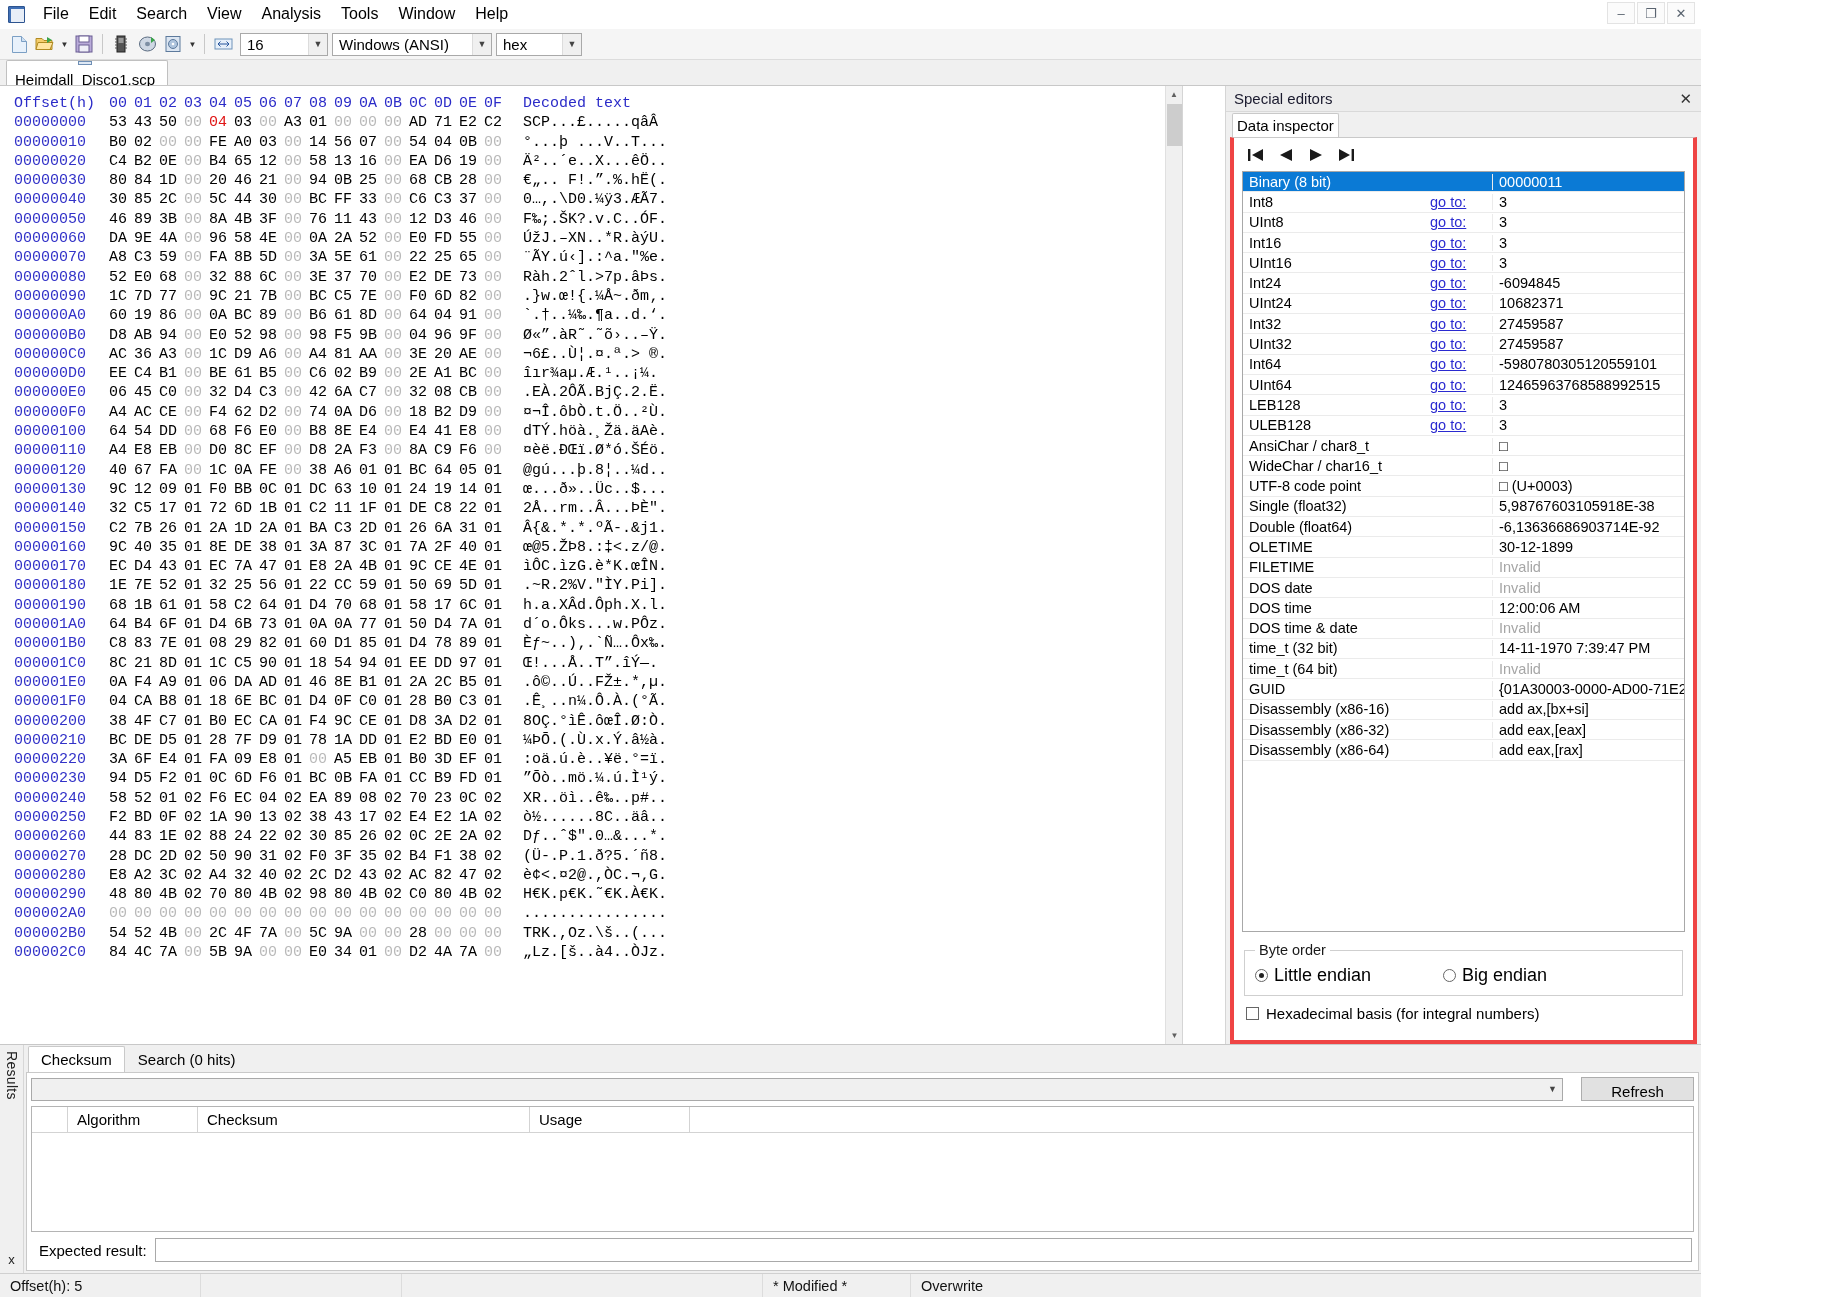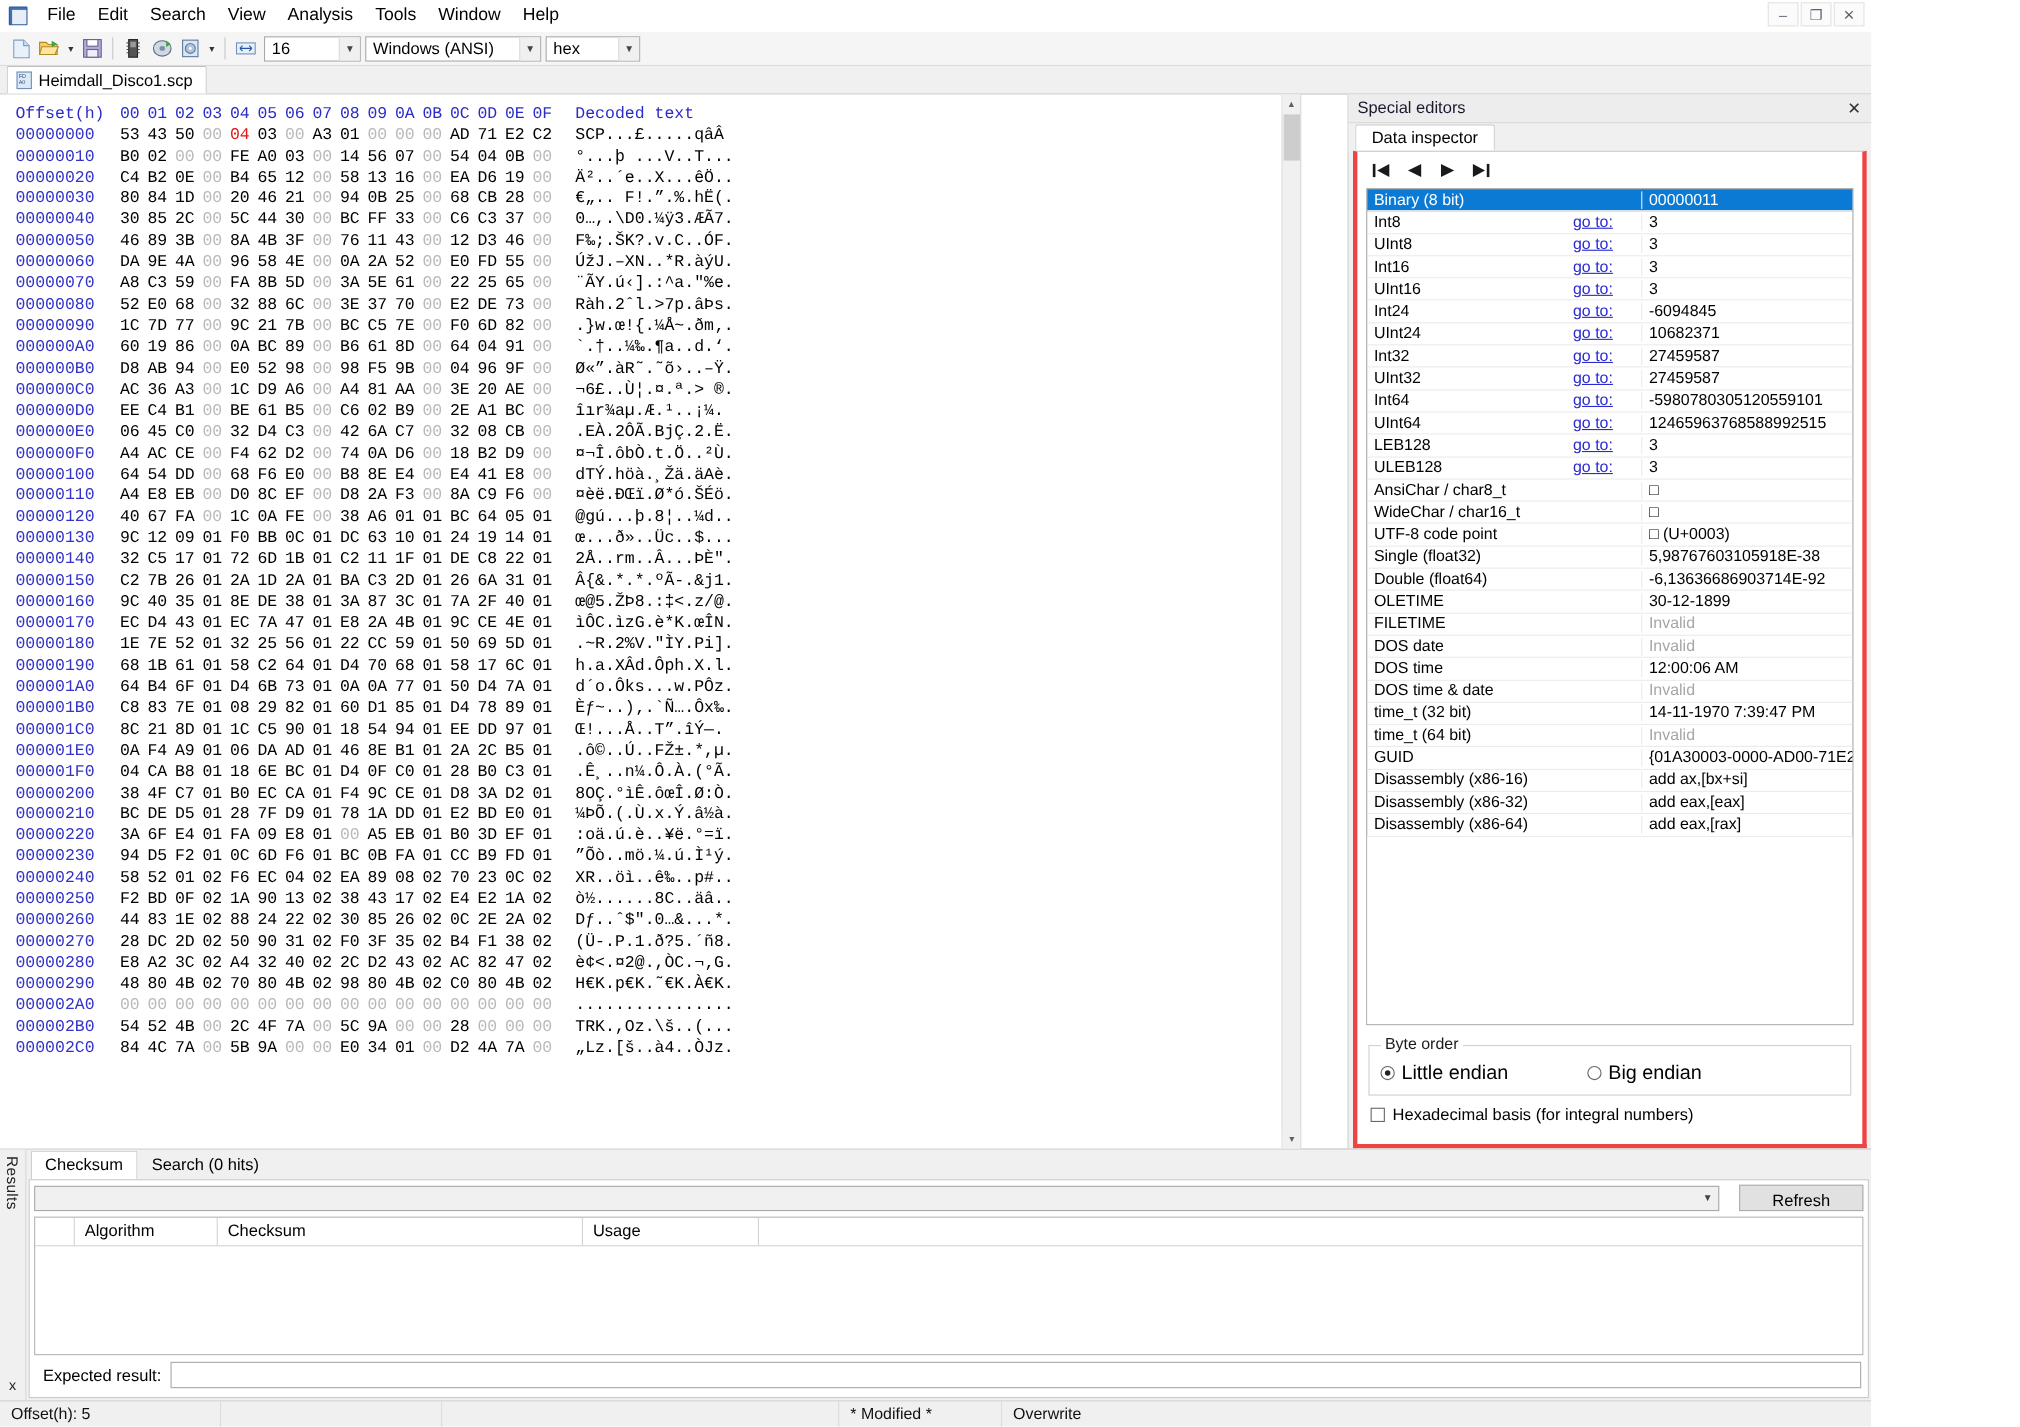--- a/index.html
+++ b/index.html
@@ -70,21 +70,21 @@
   .combo-hex { width: 86px; }
 
   
   .doctabs {
     height: 26px; background: #f0f0f0; border-bottom: 1px solid #c8c8c8;
     display: flex; align-items: flex-end; padding-left: 6px; flex: 0 0 26px;
   }
   .doctab {
     height: 25px; background: #fff; border: 1px solid #c0c0c0; border-bottom: none;
     display: flex; align-items: center; gap: 6px; padding: 0 12px 0 8px;
-    font-size: 15px; border-radius: 2px 2px 0 0;
+    font-size: 15px; border-radius: 2px 2px 0 0; flex-direction: column;
   }
   .doc-icon {
     width: 14px; height: 16px; background: #dfe9f5; border: 1px solid #6f8fb5;
     position: relative; font-size: 5px; color: #1d4c8f; line-height: 5px;
     padding: 2px 0 0 1px; overflow: hidden;
   }
 
   
   .mainrow { display: flex; flex: 1 1 auto; min-height: 0; gap: 42px; }
 
@@ -138,21 +138,21 @@
     display: flex; align-items: center; padding: 0 8px;
     font-size: 15px; color: #1a1a2e; position: relative; flex: 0 0 26px;
   }
   .rp-close { position: absolute; right: 9px; top: 4px; font-size: 15px; color: #333; }
   .rp-tabs {
     height: 25px; display: flex; align-items: flex-end; padding-left: 6px;
     background: #f0f0f0; flex: 0 0 25px;
   }
   .rp-tab {
     height: 24px; background: #fff; border: 1px solid #c9c9c9; border-bottom: none;
-    padding: 0 14px; display: flex; align-items: center; font-size: 15px;
+    padding: 0 4px; display: flex; align-items: center; font-size: 15px;
     border-radius: 2px 2px 0 0;
   }
   .rp-body {
     flex: 1 1 auto; background: #fff; border: 4px solid #ef4444; border-top: 1px solid #c9c9c9;
     margin: 0 4px 0 4px; display: flex; flex-direction: column; min-height: 0;
   }
   .nav-row { display: flex; align-items: center; gap: 6px; padding: 7px 10px 6px 10px; }
   .nav-btn {
     width: 24px; height: 20px; display: flex; align-items: center; justify-content: center;
   }

